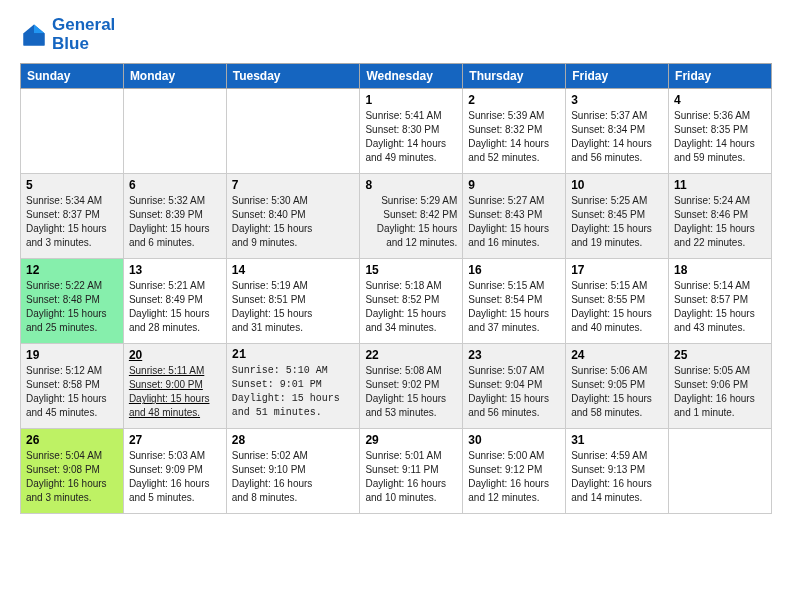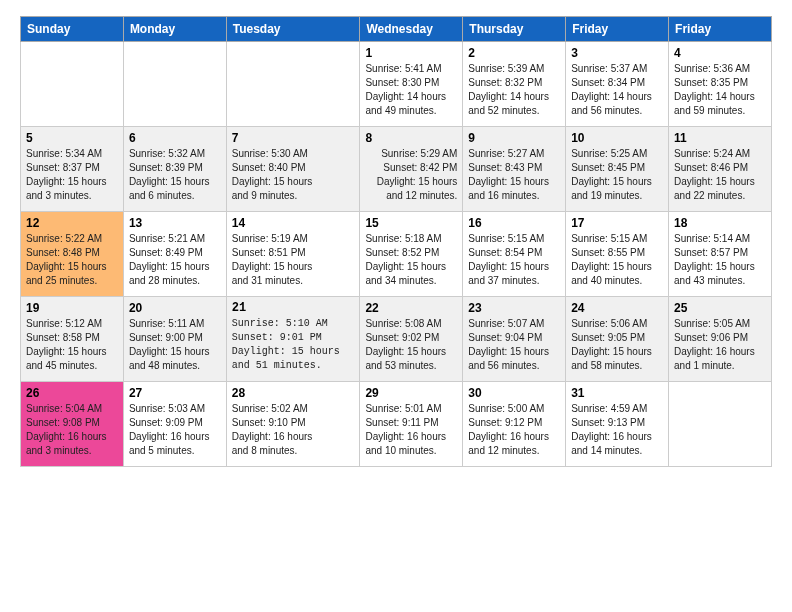--- a/index.html
+++ b/index.html
@@ -81,20 +81,39 @@
       line-height: 1.4;
     }
     .empty {
       background: #fff !important;
     }
   </style>
 </head>
 <body>
 
 <div class="page">
+  <div class="header">
+    <div class="logo">
+      <svg class="logo-icon" viewBox="0 0 32 32" xmlns="http://www.w3.org/2000/svg">
+        <polygon points="16,4 28,14 28,28 4,28 4,14" fill="#1565c0"></polygon>
+        <polygon points="16,4 28,14 16,14" fill="#2196f3"></polygon>
+        <rect x="4" y="14" width="24" height="14" fill="#1565c0"></rect>
+      </svg>
+      <div>
+        <div style="font-size:17px;font-weight:bold;color:#1a1a1a;line-height:1.1;">
+          <span style="color:#1565c0;">General</span>
+        </div>
+        <div style="font-size:17px;font-weight:bold;color:#1565c0;line-height:1.1;">Blue</div>
+      </div>
+    </div>
+    <div class="title-block">
+      <div class="cal-title"></div>
+      <div class="cal-subtitle"></div>
+    </div>
+  </div>
 
   <table>
     <thead>
       <tr>
       <th>Sunday</th>
           <th>Monday</th>
           <th>Tuesday</th>
           <th>Wednesday</th>
           <th>Thursday</th>
           <th>Friday</th>
@@ -180,21 +199,21 @@
           </td>
           <td style="background: rgb(240, 240, 240);">
             <span class="day-num">11</span>
             <div class="day-info" style="white-space: pre-line;">Sunrise: 5:24 AM
 Sunset: 8:46 PM
 Daylight: 15 hours
 and 22 minutes.</div>
           </td>
         </tr>
         <tr>
-          <td style="background: #fdba74;">
+          <td style="background: #86efac;">
             <span class="day-num">12</span>
             <div class="day-info" style="white-space: pre-line;">Sunrise: 5:22 AM
 Sunset: 8:48 PM
 Daylight: 15 hours
 and 25 minutes.</div>
           </td>
           <td style="background: rgb(255, 255, 255);">
             <span class="day-num">13</span>
             <div class="day-info" style="white-space: pre-line;">Sunrise: 5:21 AM
 Sunset: 8:49 PM
@@ -238,21 +257,21 @@
           </td>
         </tr>
         <tr>
           <td style="background: rgb(240, 240, 240);">
             <span class="day-num">19</span>
             <div class="day-info" style="white-space: pre-line;">Sunrise: 5:12 AM
 Sunset: 8:58 PM
 Daylight: 15 hours
 and 45 minutes.</div>
           </td>
-          <td style="background: rgb(240, 240, 240);">
+          <td style="background: rgb(240, 240, 240); text-decoration: underline;">
             <span class="day-num">20</span>
             <div class="day-info" style="white-space: pre-line;">Sunrise: 5:11 AM
 Sunset: 9:00 PM
 Daylight: 15 hours
 and 48 minutes.</div>
           </td>
           <td style="background: rgb(240, 240, 240); font-family: Liberation Mono, monospace;">
             <span class="day-num">21</span>
             <div class="day-info" style="white-space: pre-line;">Sunrise: 5:10 AM
 Sunset: 9:01 PM
@@ -282,21 +301,21 @@
           </td>
           <td style="background: rgb(240, 240, 240);">
             <span class="day-num">25</span>
             <div class="day-info" style="white-space: pre-line;">Sunrise: 5:05 AM
 Sunset: 9:06 PM
 Daylight: 16 hours
 and 1 minute.</div>
           </td>
         </tr>
         <tr>
-          <td style="background: #ec4899; margin-top: 44px;">
+          <td style="background: #bef264; margin-top: 44px;">
             <span class="day-num">26</span>
             <div class="day-info" style="white-space: pre-line;">Sunrise: 5:04 AM
 Sunset: 9:08 PM
 Daylight: 16 hours
 and 3 minutes.</div>
           </td>
           <td style="background: rgb(255, 255, 255);">
             <span class="day-num">27</span>
             <div class="day-info" style="white-space: pre-line;">Sunrise: 5:03 AM
 Sunset: 9:09 PM

